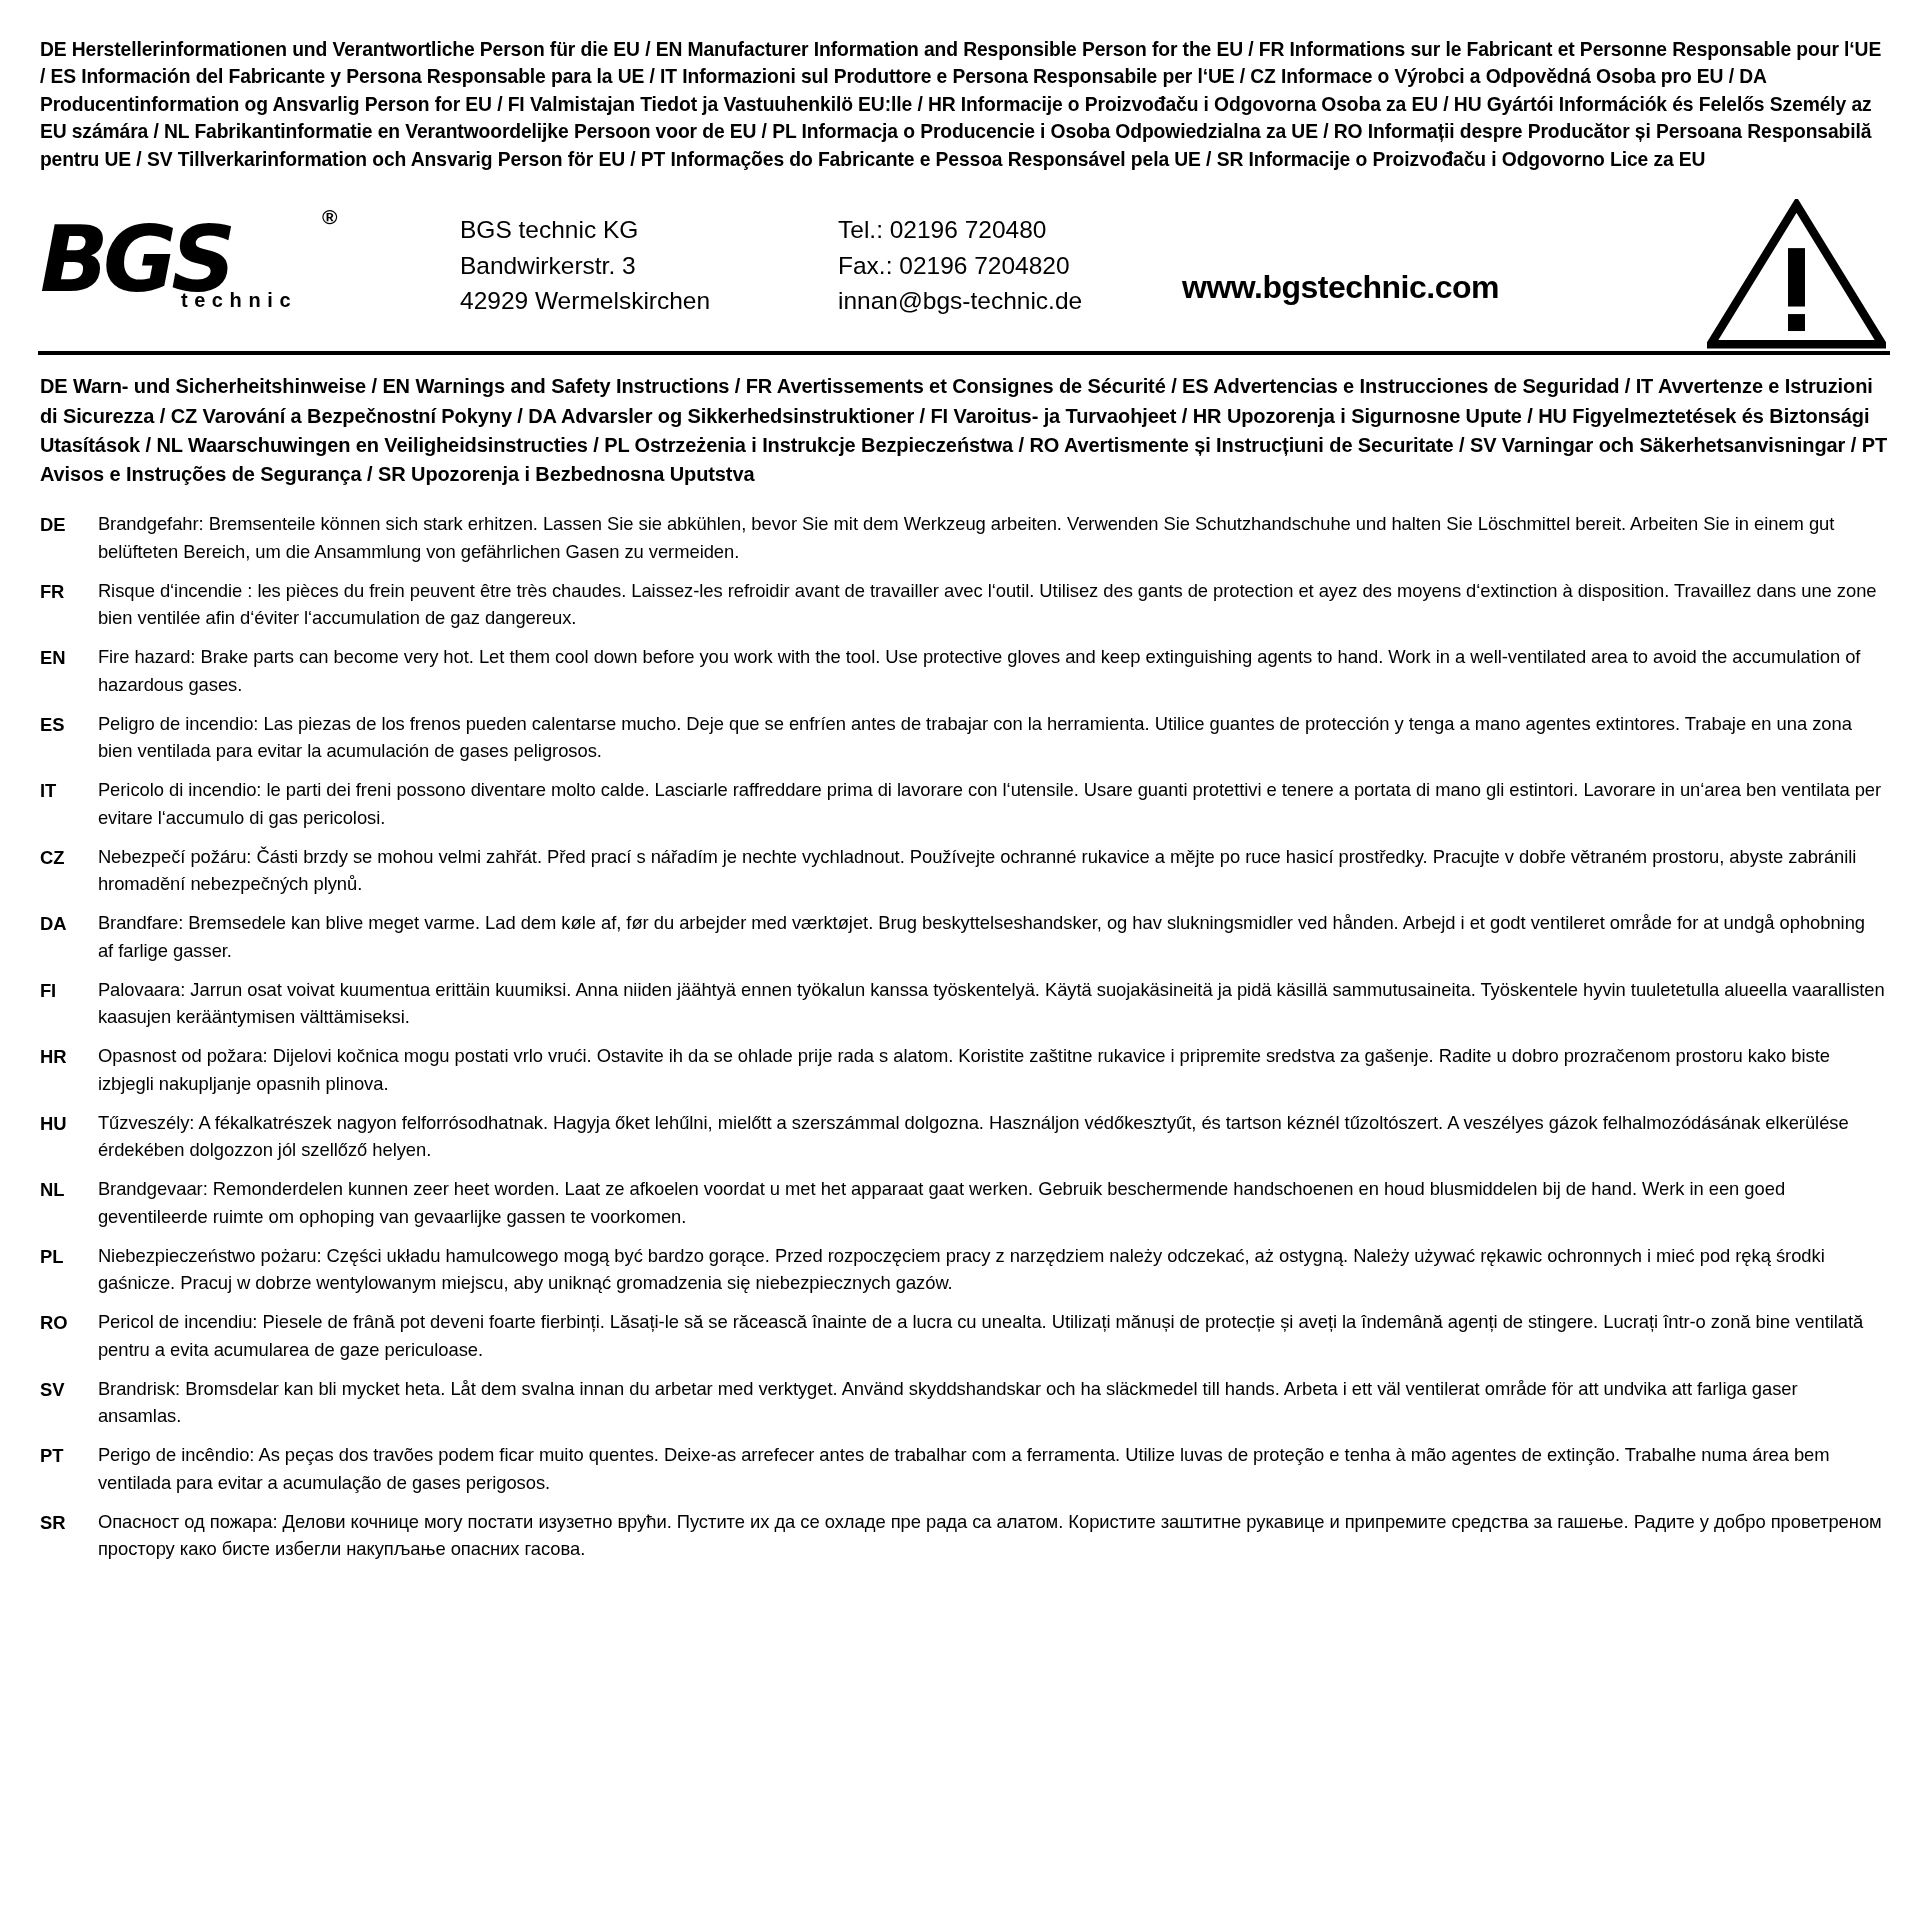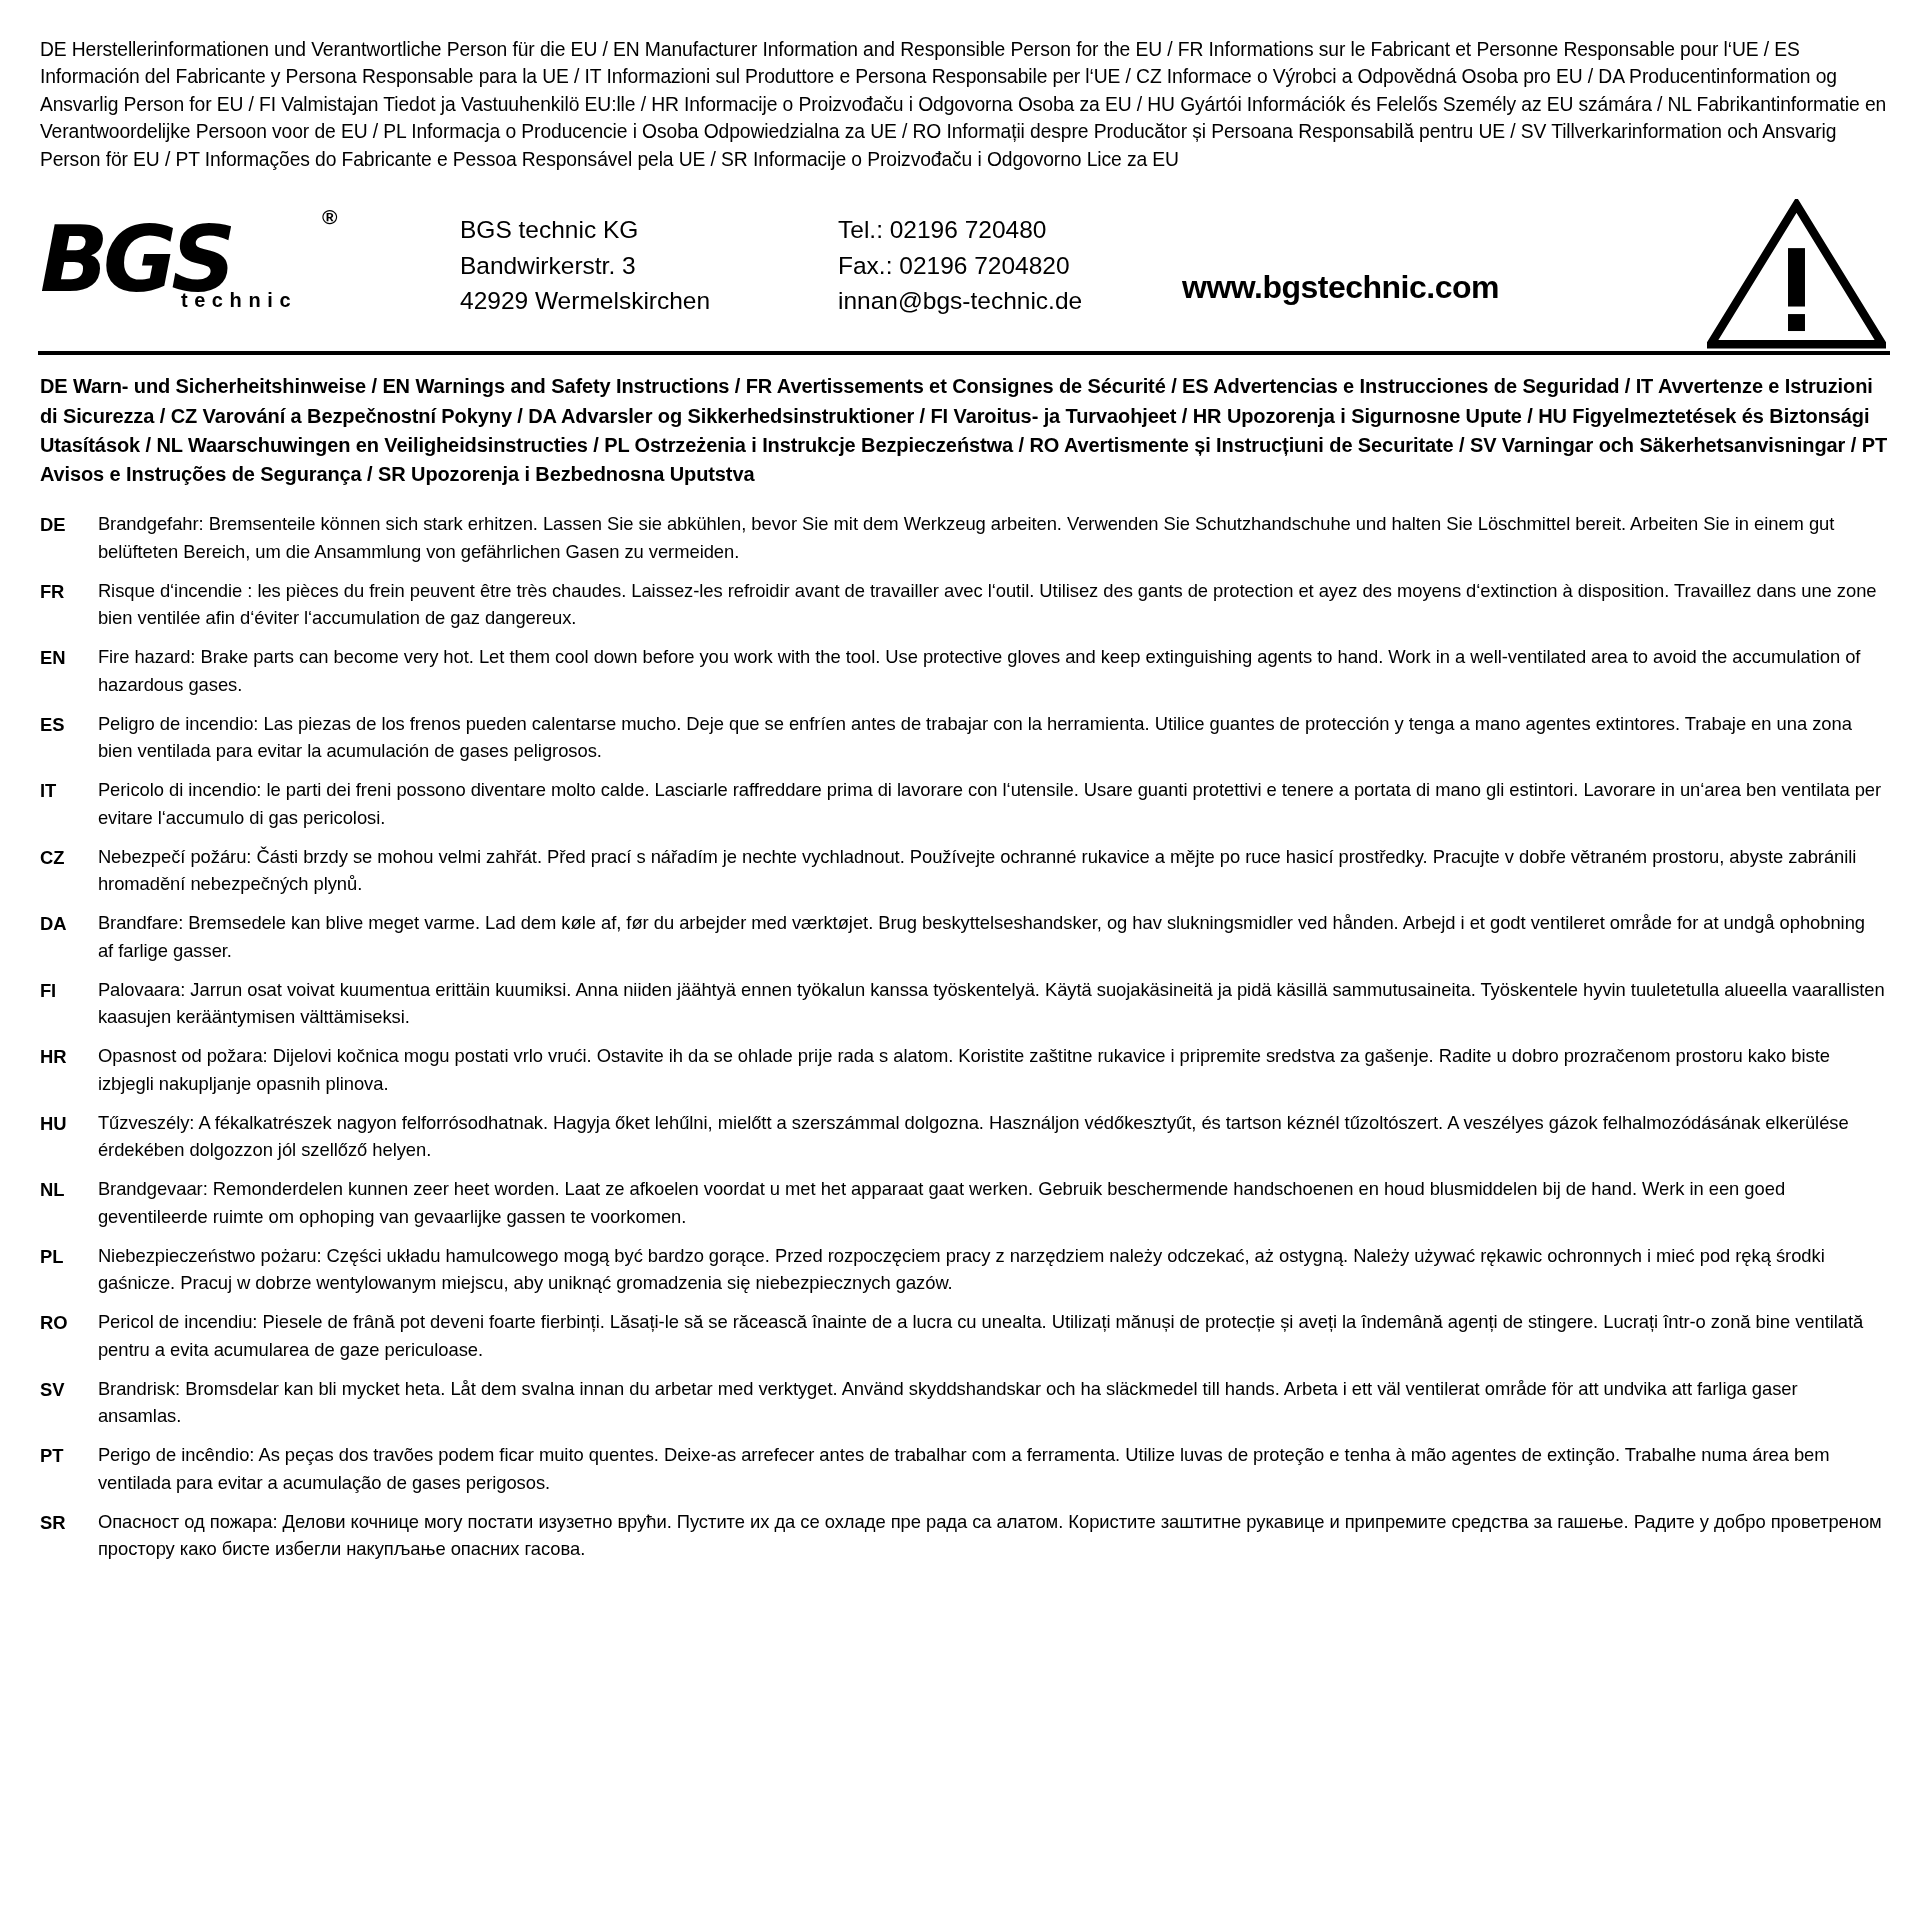--- a/index.html
+++ b/index.html
@@ -18,21 +18,21 @@
     position: relative;
     width: 1928px;
     height: 1928px;
     box-sizing: border-box;
     padding: 36px 38px 0 38px;
   }
 
   
   .header-langs {
     font-size: 19.3px;
-    font-weight: normal;
+    font-weight: bold;
     line-height: 1.42;
     letter-spacing: -0.1px;
     text-align: left;
     margin: 0 0 9.4px 0;
     padding: 0 1.9px;
   }
 
   
   .company-bar {
     position: relative;

